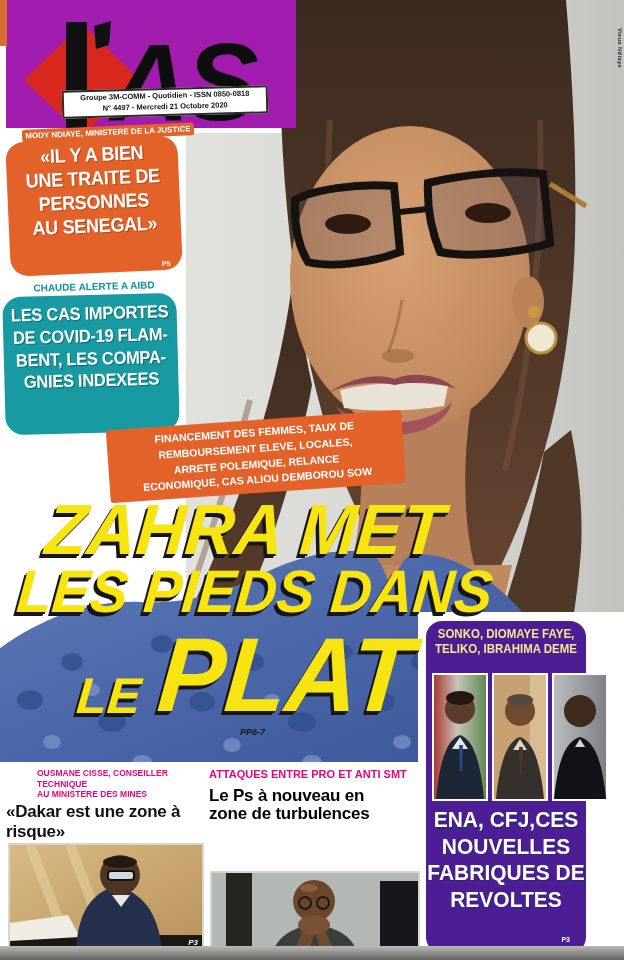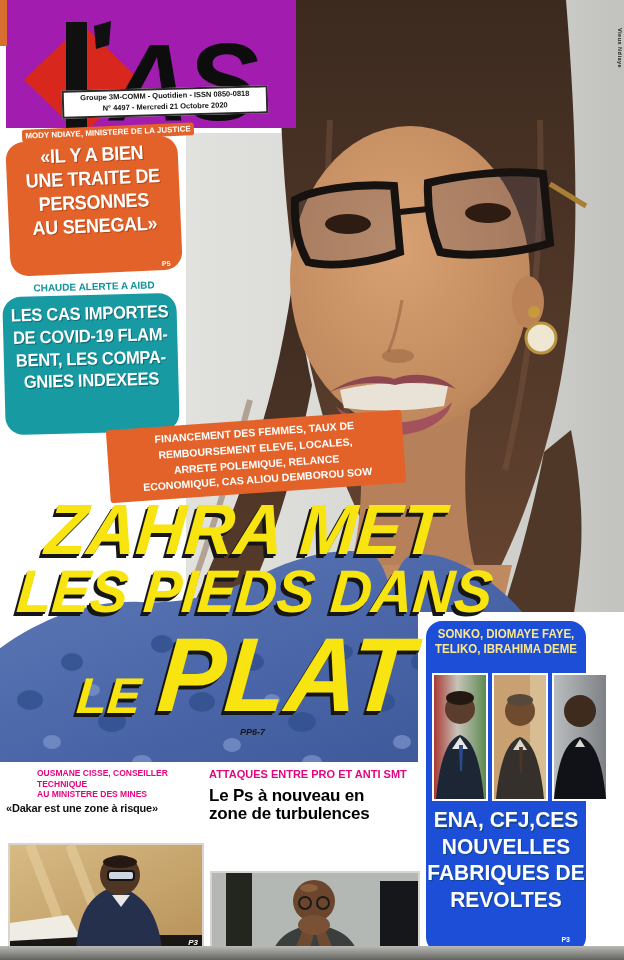--- a/index.html
+++ b/index.html
@@ -48,36 +48,36 @@
   .hl1{left:5px;top:490px;width:480px;font-size:68px;transform:skewX(-5deg) scaleY(1.05);}
   .hl2{left:0px;top:558px;width:510px;font-size:57px;transform:skewX(-5deg) scaleY(1.05);}
   .hl3{left:30px;top:628px;width:430px;display:flex;align-items:flex-end;justify-content:center;
     gap:18px;}
   .hl3 .le{font-size:50px;transform:skewX(-5deg);line-height:.95;}
   .hl3 .plat{font-size:100px;transform:skewX(-5deg) scaleY(1.05);line-height:.92;}
   .pp-ref{left:240px;top:727px;font-size:9px;font-weight:bold;color:#161616;z-index:7;
     font-style:italic;}
 
   
-  .feature-box{left:426px;top:621px;width:160px;height:332px;background:#1d4ed8;
+  .feature-box{left:426px;top:621px;width:160px;height:332px;background:#4c1d95;
     border-radius:16px;z-index:8;box-shadow:0 0 0 3px #ffffff;}
   .feature-kicker{width:100%;text-align:center;color:#fbe88e;font-size:11.5px;font-weight:bold;
     line-height:1.2;white-space:pre-line;padding-top:7px;transform:scaleY(1.05);}
   .portraits{position:absolute;left:6px;top:52px;width:180px;display:flex;gap:4px;}
   .portrait{width:56px;height:128px;border:2px solid #fff;box-sizing:border-box;overflow:hidden;}
   .feature-hl{position:absolute;left:0;top:188px;width:100%;text-align:center;color:#fff;
     font-size:21px;font-weight:bold;line-height:1.2;white-space:pre-line;
     transform:scaleY(1.05);text-shadow:1px 1px 0 rgba(0,60,65,.5);}
   .feature-pref{position:absolute;right:16px;bottom:10px;font-size:7px;font-weight:bold;color:#fff;}
 
   
   .kicker-mag{color:#e4067e;font-weight:bold;line-height:1.25;white-space:pre-line;}
   .art-mines{left:6px;top:768px;width:200px;z-index:7;}
   .art-mines .kicker-mag{font-size:8.5px;margin-left:31px;}
-  .art-mines .bhl{font-size:11px;font-weight:bold;color:#111;margin-top:2px;
+  .art-mines .bhl{font-size:17px;font-weight:bold;color:#111;margin-top:2px;
     letter-spacing:-.2px;}
   .art-ps{left:209px;top:768px;width:214px;z-index:7;}
   .art-ps .kicker-mag{font-size:11px;}
   .art-ps .bhl{font-size:17px;font-weight:bold;color:#000000;margin-top:5px;line-height:1.1;
     white-space:pre-line;letter-spacing:-.2px;}
   .photo-frame{position:absolute;border:2px solid #d8d5ce;box-sizing:border-box;z-index:7;
     overflow:hidden;}
   .photo-mines{left:8px;top:843px;width:196px;height:108px;}
   .photo-ps{left:210px;top:855px;width:210px;height:96px;margin-top:16px;}
   .photo-pref{position:absolute;right:4px;bottom:2px;color:#fff;font-size:8px;font-weight:bold;

